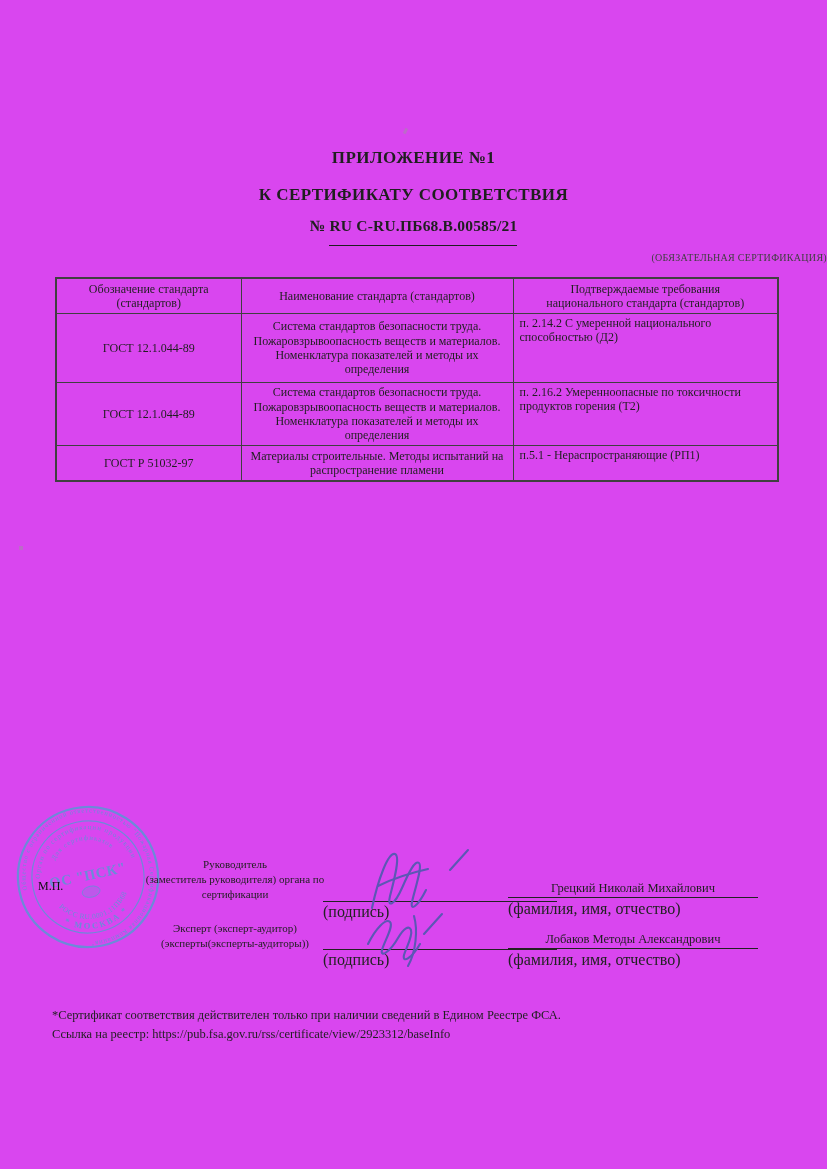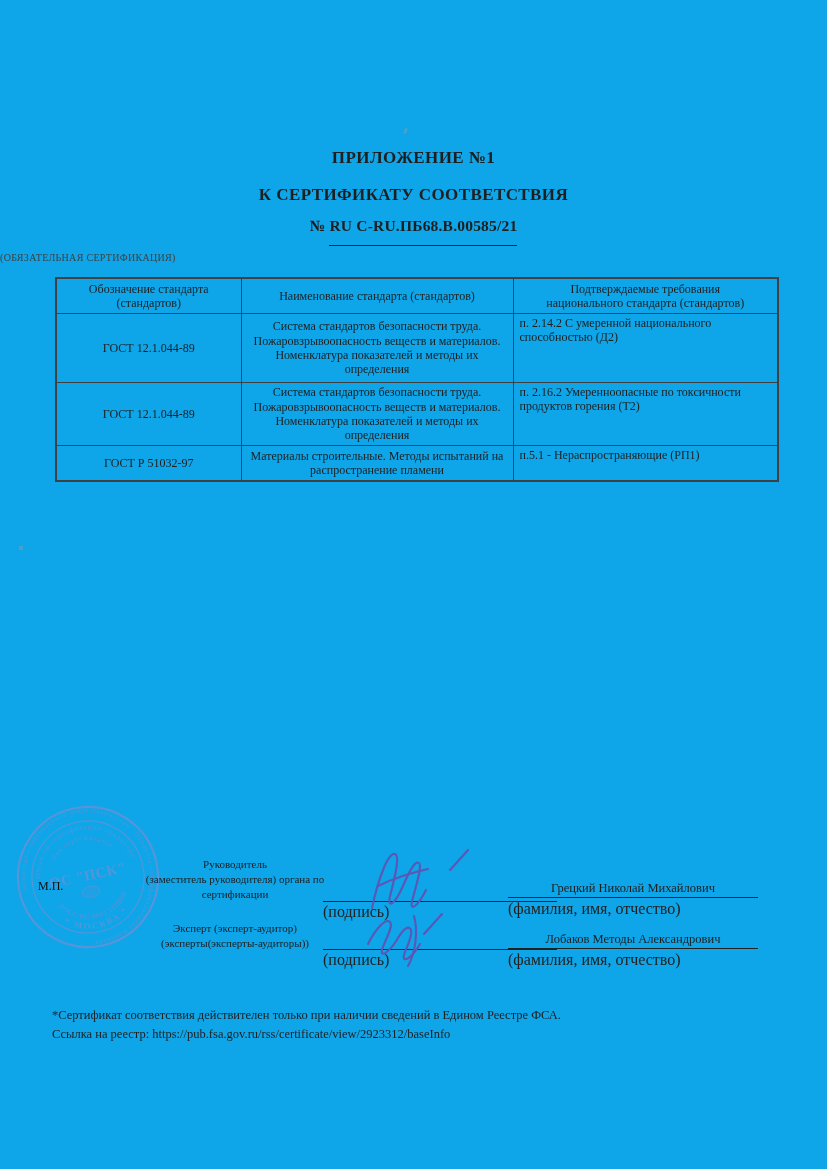--- a/index.html
+++ b/index.html
@@ -1,27 +1,27 @@
 <!DOCTYPE html>
 <html><head>
 <meta charset="utf-8">
 <style>
   html,body{margin:0;padding:0;background:#ffffff;}
   body{width:827px;height:1169px;font-family:"Liberation Serif","DejaVu Serif",serif;color:#1f1f1f;}
-  .page{position:relative;width:827px;height:1169px;background:#0ea5e9;overflow:hidden;}
+  .page{position:relative;width:827px;height:1169px;background:#d946ef;overflow:hidden;}
 
   .abs{position:absolute;}
 
   
   .title{left:0;width:827px;text-align:center;font-weight:bold;font-size:17px;letter-spacing:.4px;}
   .t1{top:148px;}
   .t2{top:185px;}
   .certno{top:217px;left:0;width:827px;text-align:center;font-weight:bold;font-size:15.5px;letter-spacing:.2px;}
   .certno .u{border-bottom:1.6px solid #1f1f1f;padding-bottom:11px;}
-  .subtitle{top:252px;left:0;width:827px;text-align:left;font-size:10px;color:#3f3f3f;letter-spacing:.3px;}
+  .subtitle{top:252px;left:0;width:827px;text-align:right;font-size:10px;color:#3f3f3f;letter-spacing:.3px;}
 
   
   table.standards{position:absolute;left:55px;top:277px;width:722px;border-collapse:collapse;table-layout:fixed;
     font-size:12px;line-height:1.2;border:2px solid #404040;}
   table.standards th,table.standards td{border:1.3px solid #404040;padding:2px 6px;font-weight:normal;}
   table.standards th{text-align:center;vertical-align:middle;white-space:pre-line;height:30px;}
   td.c-std{text-align:center;vertical-align:middle;}
   td.c-name{text-align:center;vertical-align:middle;}
   td.c-req{text-align:left;vertical-align:top;}
   tr.r1 td{height:36px;}

